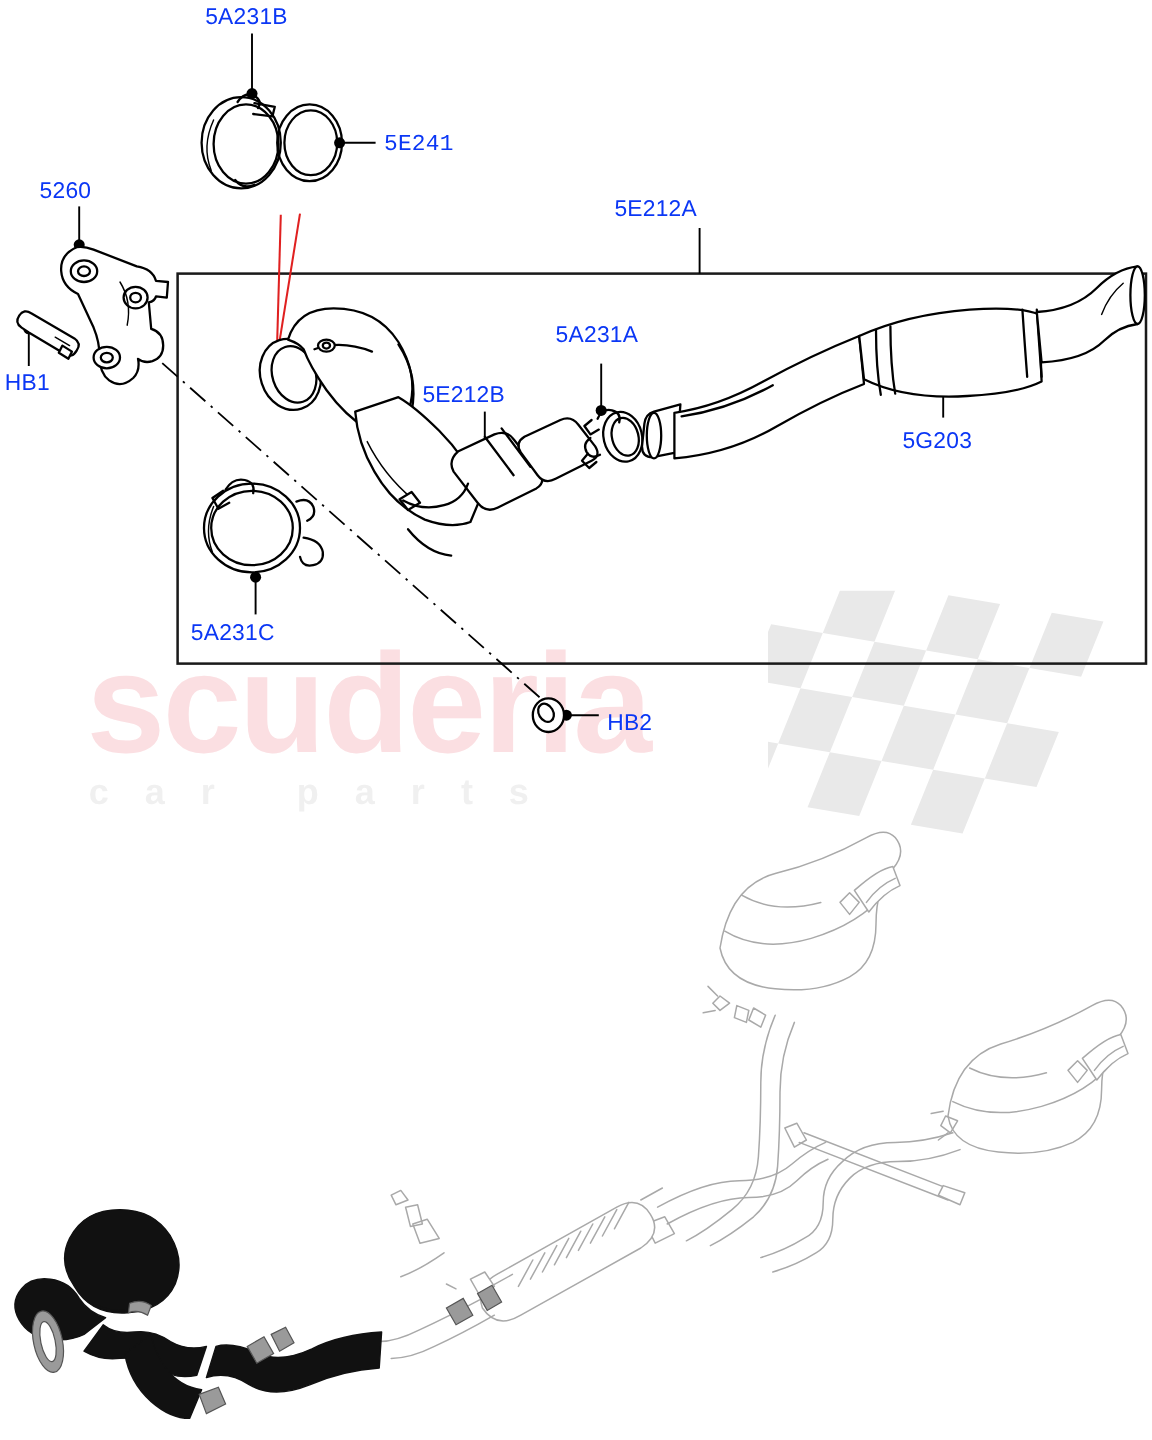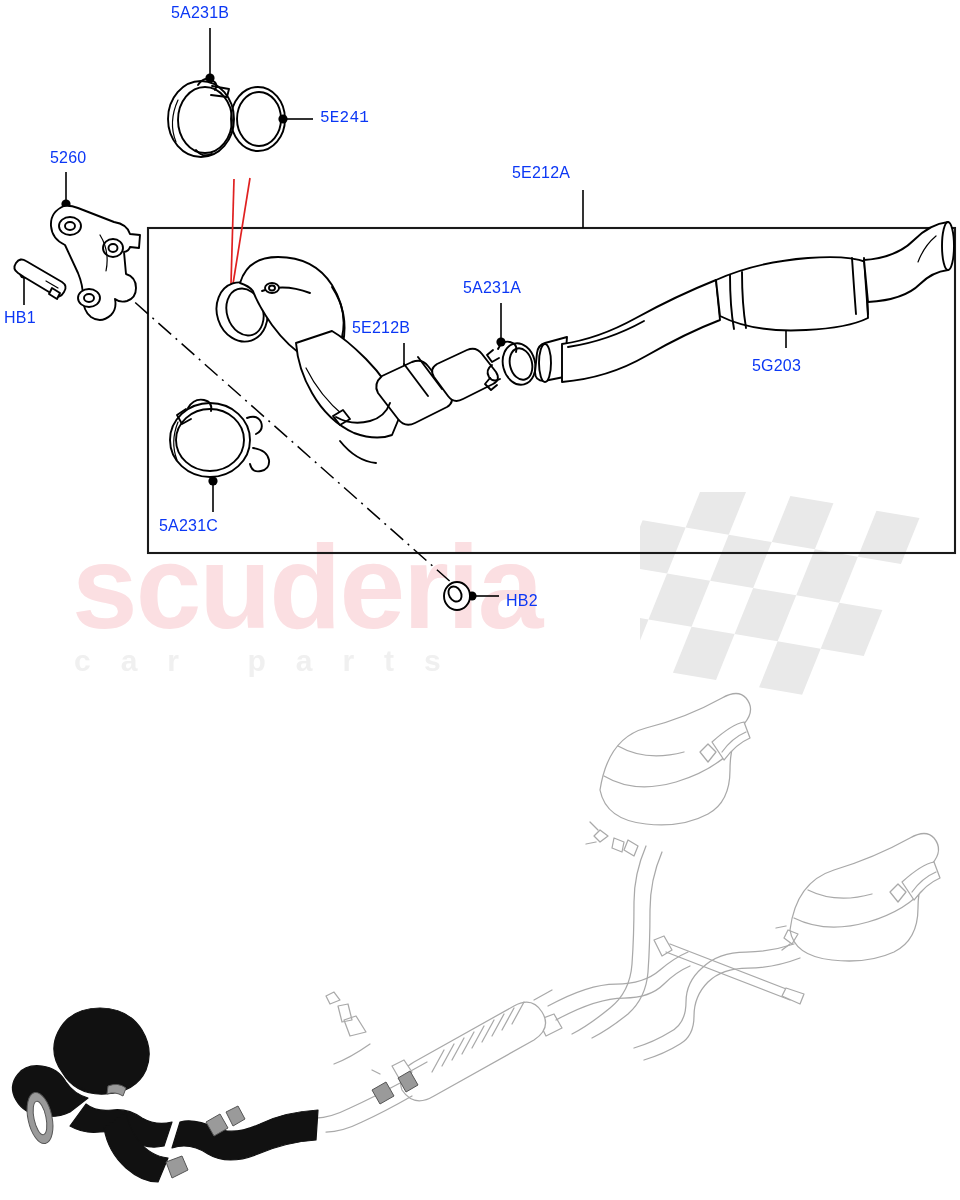--- a/index.html
+++ b/index.html
@@ -1,20 +1,20 @@
 <!DOCTYPE html>
 <html><head>
 <meta charset="utf-8">
 <style>
   html,body{margin:0;padding:0;background:#ffffff;}
   body{width:960px;height:1200px;position:relative;overflow:hidden;
        font-family:"Liberation Sans","DejaVu Sans",sans-serif;}
   #stage{position:absolute;left:0;top:0;width:960px;height:1200px;}
   #stage svg{position:absolute;left:0;top:0;}
-  .lbl{position:absolute;color:#0b37f5;font-size:16px;letter-spacing:.2px;
+  .lbl{position:absolute;color:#0b37f5;font-size:19px;letter-spacing:.2px;
        white-space:nowrap;user-select:none;}
   .wm-main{position:absolute;left:72px;top:528px;font-size:118px;font-weight:bold;
            color:#fbdfe2;letter-spacing:-2px;line-height:1;user-select:none;}
   .wm-sub{position:absolute;left:74px;top:644px;font-size:30px;font-weight:bold;
           color:#f0f0f0;letter-spacing:30px;user-select:none;}
   .flag{position:absolute;left:640px;top:492px;width:320px;height:210px;
         overflow:hidden;user-select:none;}
 </style>
 </head>
 <body>
@@ -308,22 +308,22 @@
         <path class="gryf" d="M372 1090 l14 -8 l8 14 l-14 8 z"></path>
         <path class="gryf" d="M398 1078 l12 -7 l8 14 l-12 7 z"></path>
         <path class="gryf" d="M108 1086 q10 -4 18 2 l-3 8 q-8 -5 -16 -2 z"></path>
         <path class="blko" d="M74 1084 q14 10 30 8"></path>
       </g>
     </g>
   </svg>
 
   <div class="lbl" style="left:171px;top:4px;">5A231B</div>
   <div class="lbl" style="left:320px;top:109px;font-family:Liberation Mono, monospace;">5E241</div>
-  <div class="lbl" style="left:50px;top:149px;">5260</div>
+  <div class="lbl" style="left:33px;top:149px;">5260</div>
   <div class="lbl" style="left:4px;top:309px;">HB1</div>
   <div class="lbl" style="left:512px;top:164px;">5E212A</div>
-  <div class="lbl" style="left:463px;top:279px;">5A231A</div>
+  <div class="lbl" style="left:463px;top:269px;">5A231A</div>
   <div class="lbl" style="left:352px;top:319px;">5E212B</div>
   <div class="lbl" style="left:752px;top:357px;">5G203</div>
   <div class="lbl" style="left:159px;top:517px;">5A231C</div>
   <div class="lbl" style="left:506px;top:592px;">HB2</div>
 
 </div>
 
 </body></html>

